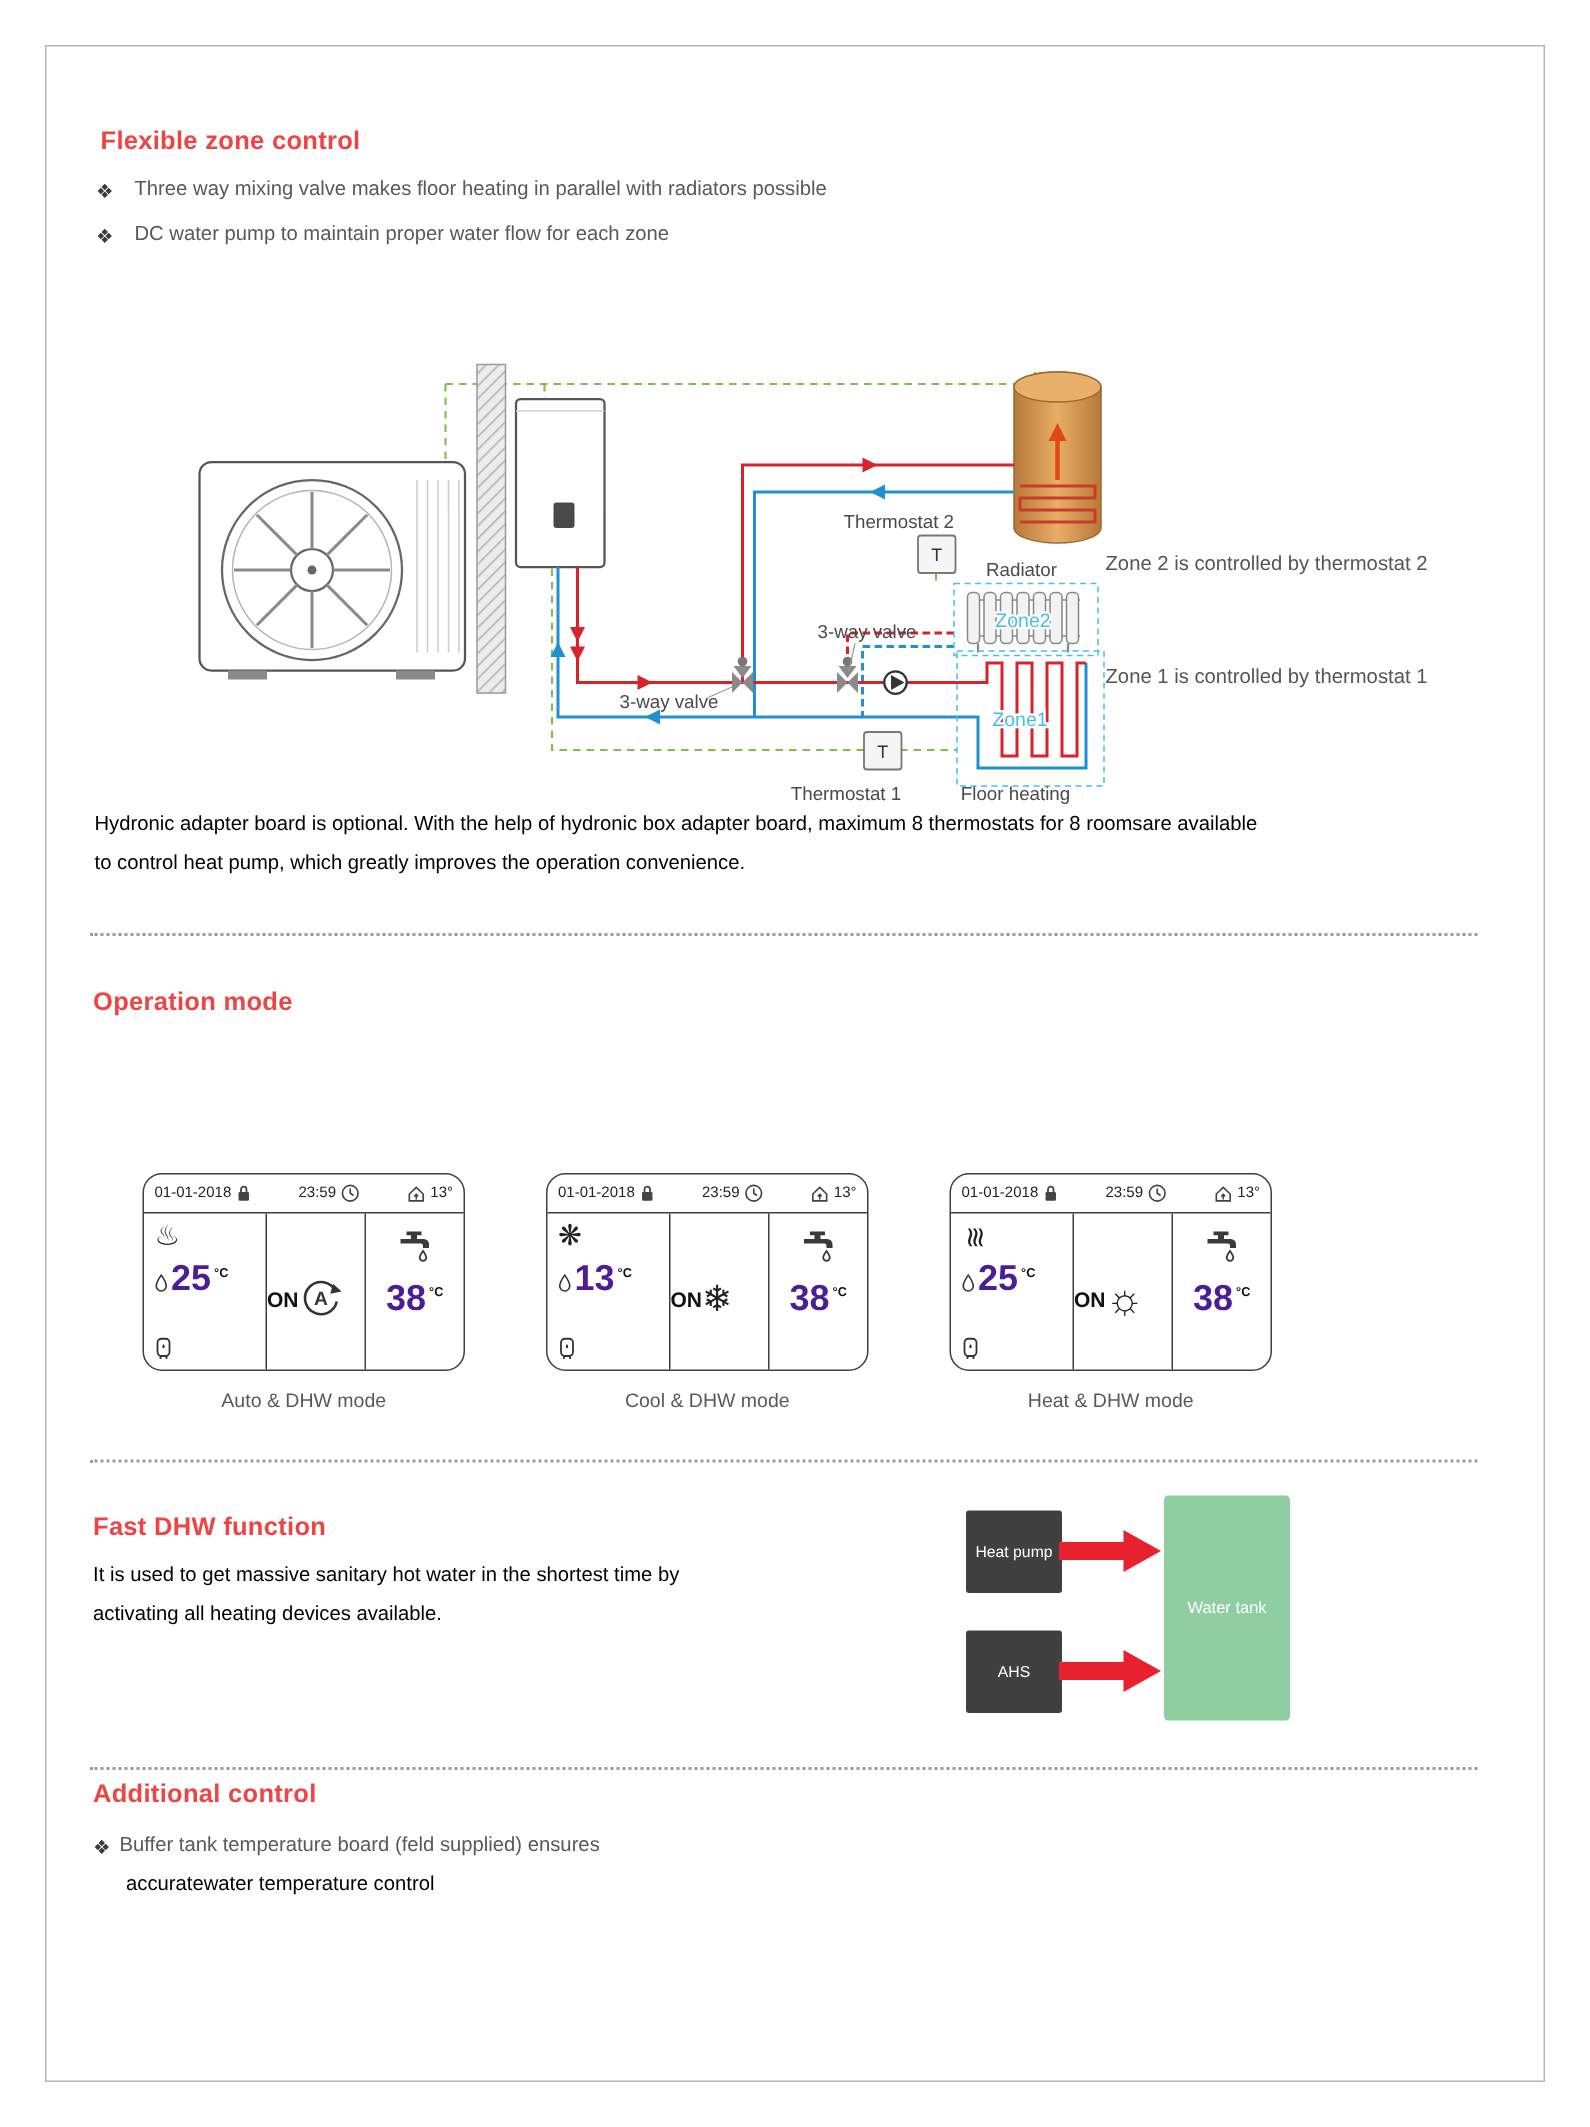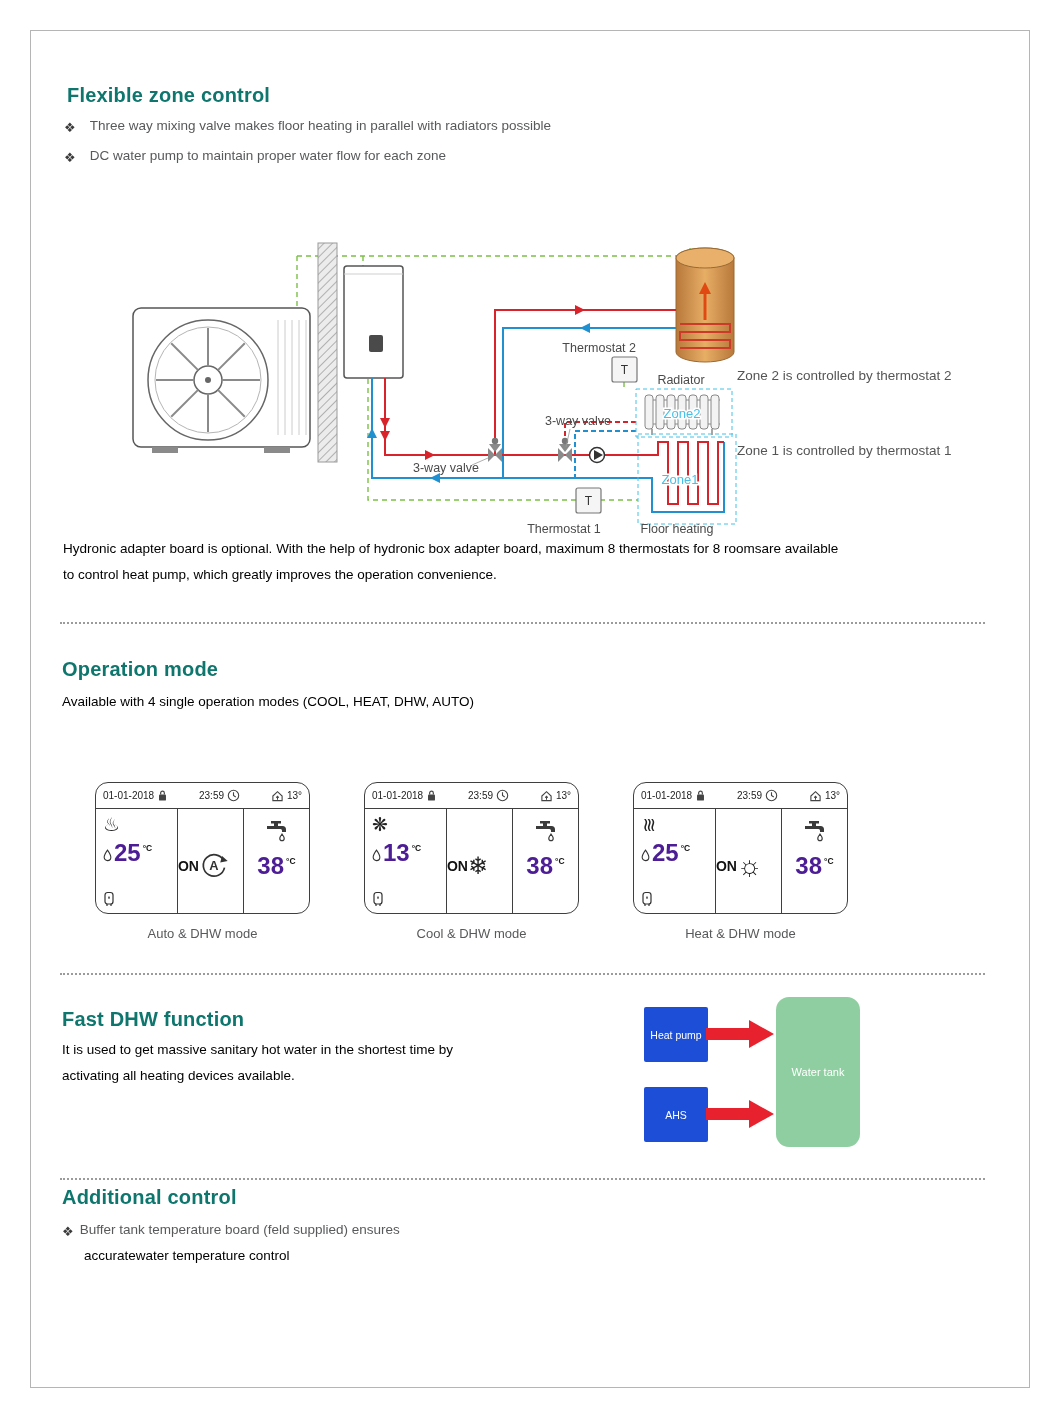--- a/index.html
+++ b/index.html
@@ -1,19 +1,19 @@
 <!DOCTYPE html>
 <html><head>
 <meta charset="utf-8">
 <style>
   html,body{margin:0;padding:0;background:#fff;}
   #page{position:relative;width:1060px;height:1418px;background:#fff;overflow:hidden;
         font-family:"Liberation Sans", sans-serif;color:#58595b;}
   .frame{position:absolute;left:30px;top:30px;right:30px;bottom:30px;border:1px solid #b5b5b5;}
-  .sec-title{position:absolute;font-size:20px;font-weight:bold;color:#0f766e;letter-spacing:.2px;}
+  .sec-title{position:absolute;font-size:17px;font-weight:bold;color:#ef4444;letter-spacing:.2px;}
   .bullet{position:absolute;display:flex;align-items:flex-start;font-size:13.5px;color:#58595b;}
   .bullet .bullet-icon{font-size:13px;color:#3b3b3b;margin-right:14px;position:relative;top:2px;}
   .note{position:absolute;font-size:13.5px;color:#000000;}
   .dots{position:absolute;left:60px;width:925px;height:0;border-top:2px dotted #9b9b9b;}
   .diagram{position:absolute;left:80px;top:232px;width:900px;height:305px;}
   .diagram text{font-family:"Liberation Sans", sans-serif;}
 
   
   .panel{position:absolute;top:782px;width:215px;height:132px;border:1.5px solid #3f3f3f;
          border-radius:13px;background:#fff;box-sizing:border-box;}
@@ -34,24 +34,24 @@
   .unit{font-size:8.5px;font-weight:bold;color:#111;margin-top:2px;}
   .c1 .tank{margin-top:auto;}
   .on{font-size:14px;font-weight:bold;color:#111;margin-top:10px;}
   .center-glyph{font-size:24px;color:#222;margin-top:10px;}
   .auto-ic{margin-top:8px;}
   .c3 .tap{margin-top:9px;}
   .c3 .temp-row{margin-top:12px;}
   .caption{position:absolute;top:926px;width:215px;text-align:center;font-size:13px;color:#58595b;}
 
   
-  .dhw-box{position:absolute;background:#1d4ed8;color:#fff;display:flex;align-items:center;
+  .dhw-box{position:absolute;background:#404040;color:#fff;display:flex;align-items:center;
            justify-content:center;font-size:10.5px;border-radius:2px;}
   .dhw-tank{position:absolute;background:#8fcea0;color:#fff;display:flex;align-items:center;
-            justify-content:center;font-size:11px;border-radius:13px;}
+            justify-content:center;font-size:11px;border-radius:3px;}
   .dhw-arrow{position:absolute;width:44px;height:12px;background:#e8212e;}
   .dhw-arrow::after{content:"";position:absolute;left:43px;top:-8px;width:0;height:0;
             border-left:25px solid #e8212e;border-top:14px solid transparent;border-bottom:14px solid transparent;}
 </style>
 </head>
 <body>
 
 <div id="page">
   <div class="frame"></div>
 
@@ -219,21 +219,20 @@
       <text x="657" y="223">Zone 1 is controlled by thermostat 1</text>
     </g>
   </svg>
 
   <div class="note" style="left:63px;top:541px">Hydronic adapter board is optional. With the help of hydronic box adapter board, maximum 8 thermostats for 8 roomsare available</div>
   <div class="note" style="left:63px;top:567px">to control heat pump, which greatly improves the operation convenience.</div>
 
   <div class="dots" style="top:622px"></div>
 
   <div class="sec-title" style="left:62px;top:658px">Operation mode</div>
-  <div class="note" style="left:62px;top:694px">Available with 4 single operation modes (COOL, HEAT, DHW, AUTO)</div>
 
   <div class="panel" style="left:95px">
     <div class="p-top">
       <span>01-01-2018</span>
       <svg class="ic" width="11" height="13" viewBox="0 0 12 14">
         <path d="M4 6 V4.2 a2 2 0 1 1 4 0 V6" fill="none" stroke="#444" stroke-width="1.3"></path>
         <rect x="2.2" y="6" width="7.6" height="6.5" rx="1" fill="#444"></rect>
         </svg>
       <span class="sp"></span>
       <span>23:59</span>

